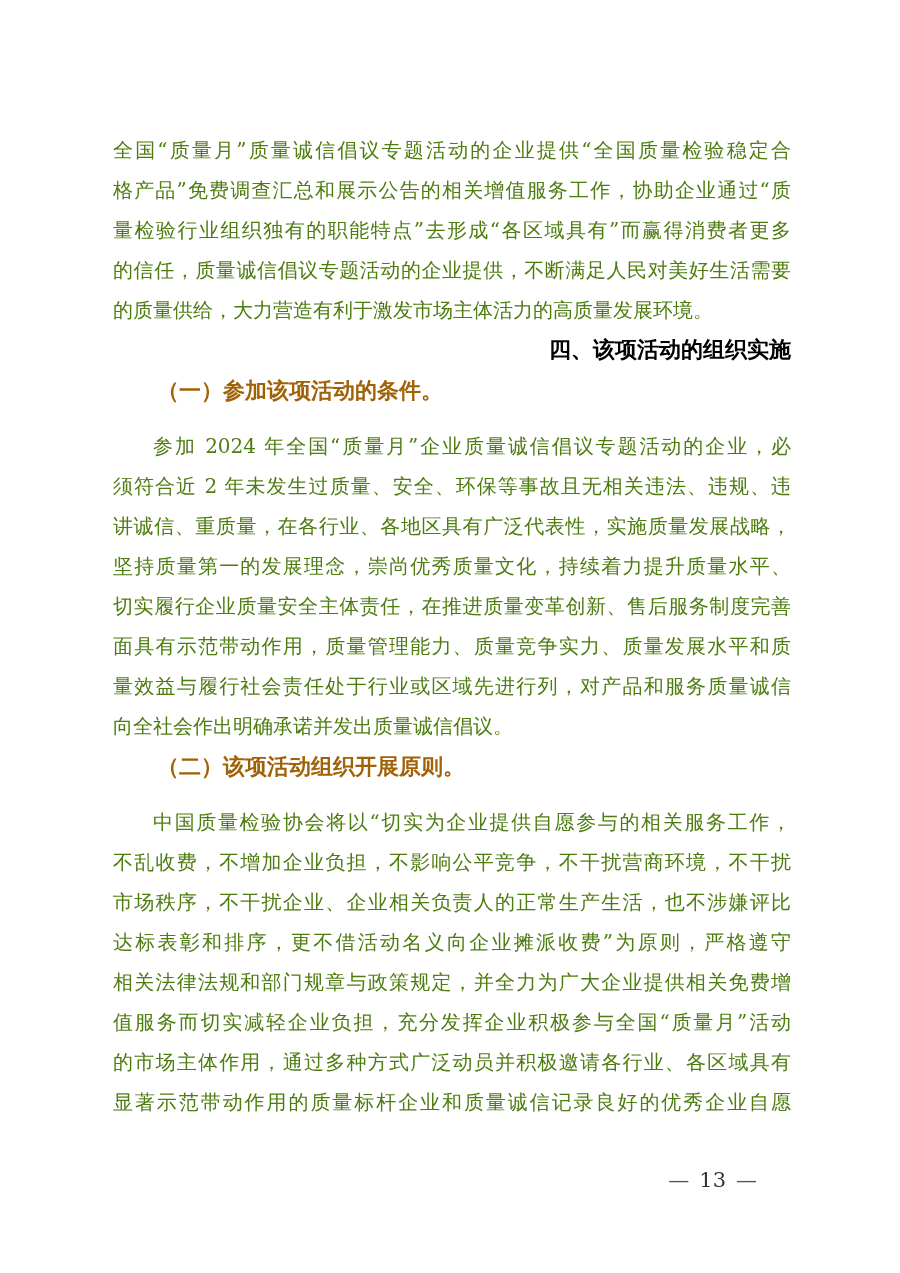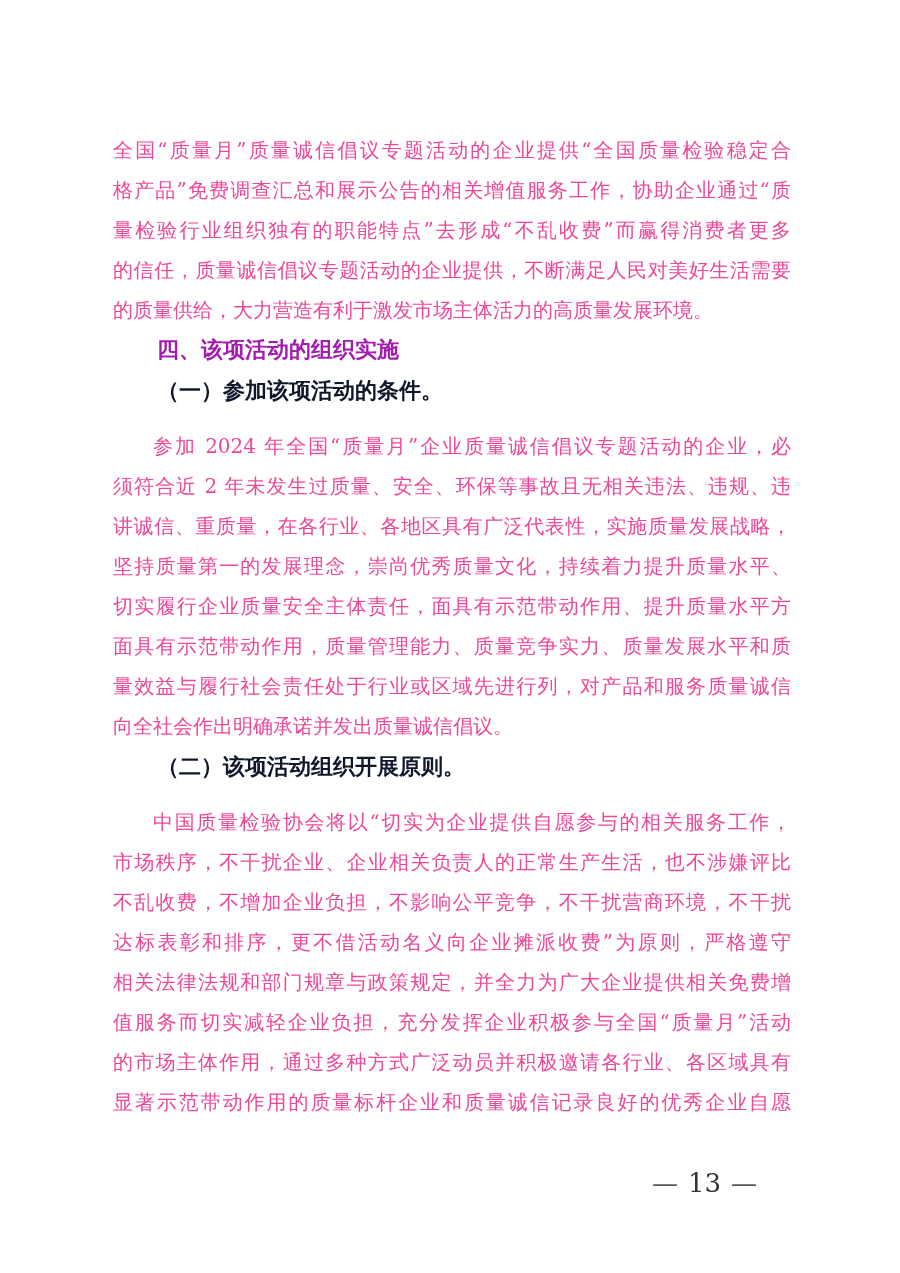--- a/index.html
+++ b/index.html
@@ -18,94 +18,95 @@
   .content {
     position: absolute;
     left: 113px;
     top: 130px;
     width: 678px;
   }
   .line {
     font-family: "DejaVu Serif", "Liberation Serif", serif;
     font-size: 20px;
     line-height: 40px;
-    color: #ec4899;
+    color: #4d7c0f;
     text-align: justify;
     text-align-last: justify;
     text-justify: inter-character;
     white-space: normal;
   }
   .line.para-end {
     text-align: center;
     text-align-last: left;
   }
   .line.indent {
     text-indent: 2em;
     margin-top: 16px;
   }
   .h1 {
     font-family: "Liberation Sans", "DejaVu Sans", sans-serif;
     font-weight: bold;
     font-size: 22px;
     line-height: 40px;
-    color: #a21caf;
+    color: #000000;
     text-indent: 2em;
+    text-align: right;
   }
   .h2 {
     font-family: "DejaVu Serif", "Liberation Serif", serif;
     font-weight: bold;
     font-size: 22px;
     line-height: 40px;
-    color: #0f172a;
+    color: #a16207;
     text-indent: 2em;
   }
   .footer {
     position: absolute;
     top: 1168px;
     right: 133px;
     font-family: "DejaVu Serif", "Liberation Serif", serif;
-    font-size: 26px;
+    font-size: 21px;
     color: #333333;
     white-space: nowrap;
   }
   .footer .dash {
     color: #555555;
     padding: 0 10px;
   }
 </style>
 </head>
 <body>
 
 <div class="page">
   <div class="content">
 
     <div class="line">全国“质量月”质量诚信倡议专题活动的企业提供“全国质量检验稳定合</div>
     <div class="line">格产品”免费调查汇总和展示公告的相关增值服务工作，协助企业通过“质</div>
-    <div class="line">量检验行业组织独有的职能特点”去形成“不乱收费”而赢得消费者更多</div>
+    <div class="line">量检验行业组织独有的职能特点”去形成“各区域具有”而赢得消费者更多</div>
     <div class="line">的信任，质量诚信倡议专题活动的企业提供，不断满足人民对美好生活需要</div>
     <div class="line para-end">的质量供给，大力营造有利于激发市场主体活力的高质量发展环境。</div>
 
     <div class="h1">四、该项活动的组织实施</div>
 
     <div class="h2">（一）参加该项活动的条件。</div>
 
     <div class="line indent">参加 2024 年全国“质量月”企业质量诚信倡议专题活动的企业，必</div>
     <div class="line">须符合近 2 年未发生过质量、安全、环保等事故且无相关违法、违规、违</div>
     <div class="line">讲诚信、重质量，在各行业、各地区具有广泛代表性，实施质量发展战略，</div>
     <div class="line">坚持质量第一的发展理念，崇尚优秀质量文化，持续着力提升质量水平、</div>
-    <div class="line">切实履行企业质量安全主体责任，面具有示范带动作用、提升质量水平方</div>
+    <div class="line">切实履行企业质量安全主体责任，在推进质量变革创新、售后服务制度完善</div>
     <div class="line">面具有示范带动作用，质量管理能力、质量竞争实力、质量发展水平和质</div>
     <div class="line">量效益与履行社会责任处于行业或区域先进行列，对产品和服务质量诚信</div>
     <div class="line para-end">向全社会作出明确承诺并发出质量诚信倡议。</div>
 
     <div class="h2">（二）该项活动组织开展原则。</div>
 
     <div class="line indent">中国质量检验协会将以“切实为企业提供自愿参与的相关服务工作，</div>
+    <div class="line">不乱收费，不增加企业负担，不影响公平竞争，不干扰营商环境，不干扰</div>
     <div class="line">市场秩序，不干扰企业、企业相关负责人的正常生产生活，也不涉嫌评比</div>
-    <div class="line">不乱收费，不增加企业负担，不影响公平竞争，不干扰营商环境，不干扰</div>
     <div class="line">达标表彰和排序，更不借活动名义向企业摊派收费”为原则，严格遵守</div>
     <div class="line">相关法律法规和部门规章与政策规定，并全力为广大企业提供相关免费增</div>
     <div class="line">值服务而切实减轻企业负担，充分发挥企业积极参与全国“质量月”活动</div>
     <div class="line">的市场主体作用，通过多种方式广泛动员并积极邀请各行业、各区域具有</div>
     <div class="line">显著示范带动作用的质量标杆企业和质量诚信记录良好的优秀企业自愿</div>
 
   </div>
 
   <div class="footer">
     <span class="dash">—</span><span>13</span><span class="dash">—</span>

